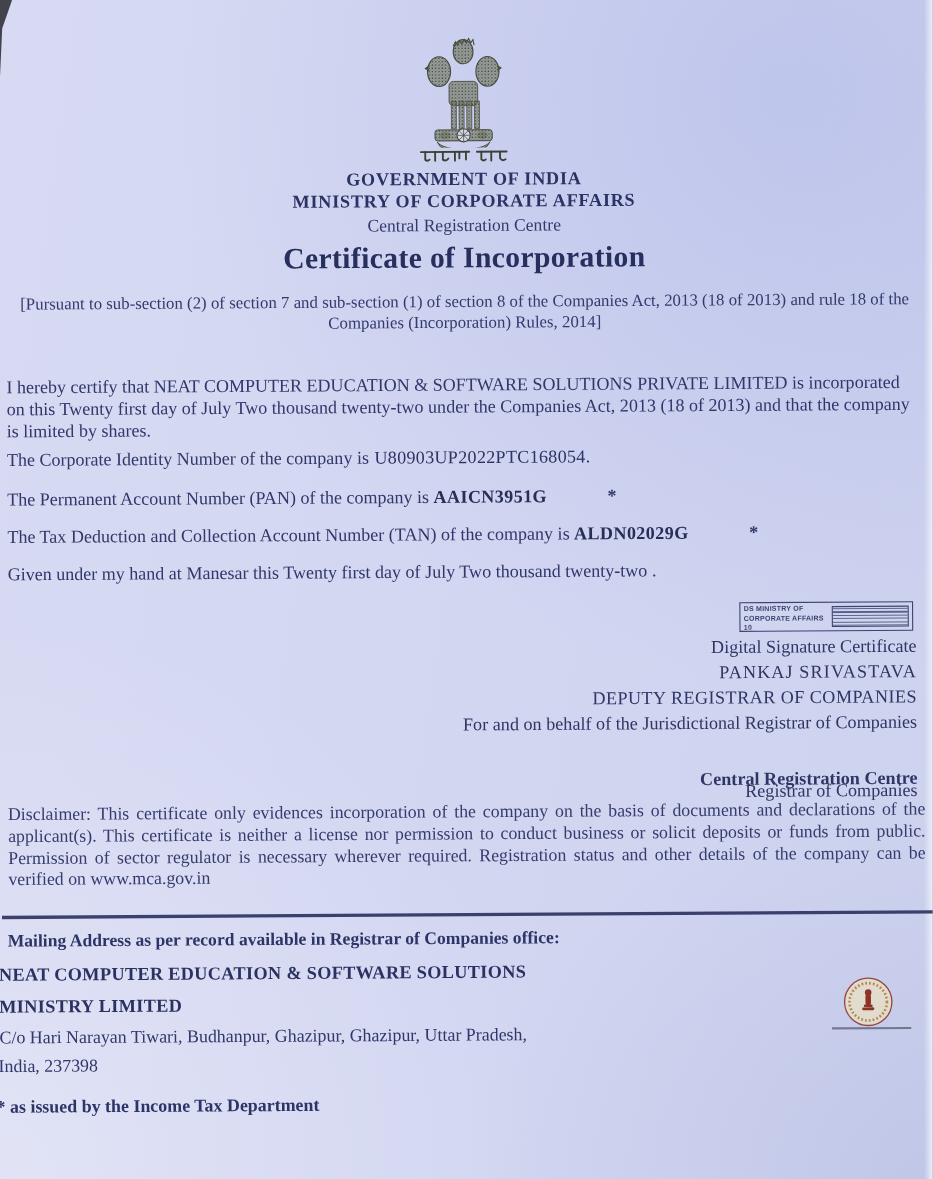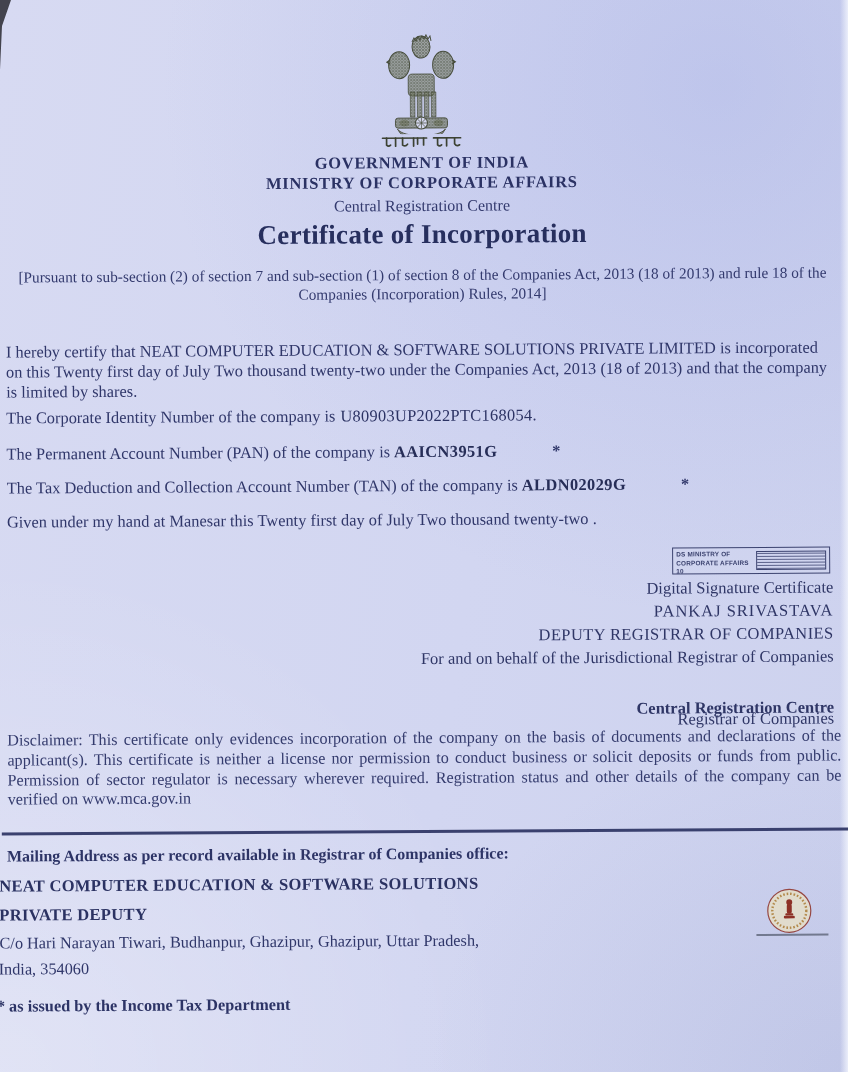--- a/index.html
+++ b/index.html
@@ -154,23 +154,23 @@
     <div class="abs sig sig4">For and on behalf of the Jurisdictional Registrar of Companies</div>
     <div class="abs sig sig5">Registrar of Companies</div>
     <div class="abs sig sig6">Central Registration Centre</div>
 
     <div class="abs disclaimer"><span>Disclaimer: This certificate only evidences incorporation of the company on the basis of documents and declarations of the applicant(s). This certificate is neither a license nor permission to conduct business or solicit deposits or funds from public. Permission of sector regulator is necessary wherever required. Registration status and other details of the company can be verified on </span><span class="link">www.mca.gov.in</span></div>
 
     <div class="abs divider"></div>
 
     <div class="abs mail-heading">Mailing Address as per record available in Registrar of Companies office:</div>
     <div class="abs company1">NEAT COMPUTER EDUCATION &amp; SOFTWARE SOLUTIONS</div>
-    <div class="abs company2">PRIVATE DEPUTY</div>
+    <div class="abs company2">MINISTRY LIMITED</div>
     <div class="abs addr1">C/o Hari Narayan Tiwari, Budhanpur, Ghazipur, Ghazipur, Uttar Pradesh,</div>
-    <div class="abs addr2">India, 354060</div>
+    <div class="abs addr2">India, 237398</div>
     <div class="abs footnote">* as issued by the Income Tax Department</div>
 
     <svg class="abs seal" viewBox="0 0 48 48">
       <circle cx="24" cy="24" r="21.5" fill="#e6dfc8" opacity="0.85" stroke="#8d3026" stroke-width="1.2"></circle>
       <circle cx="24" cy="24" r="17" fill="none" stroke="#a8752c" stroke-width="2.4" stroke-dasharray="1.6 1.9" opacity="0.8"></circle>
       <g fill="#8d3026">
         <circle cx="24" cy="15.5" r="3"></circle>
         <rect x="21.5" y="17" width="5" height="10" rx="2"></rect>
         <rect x="20" y="26.5" width="8" height="2.2" rx="1"></rect>
         <rect x="18.5" y="29" width="11" height="2.6" rx="1.2"></rect>

